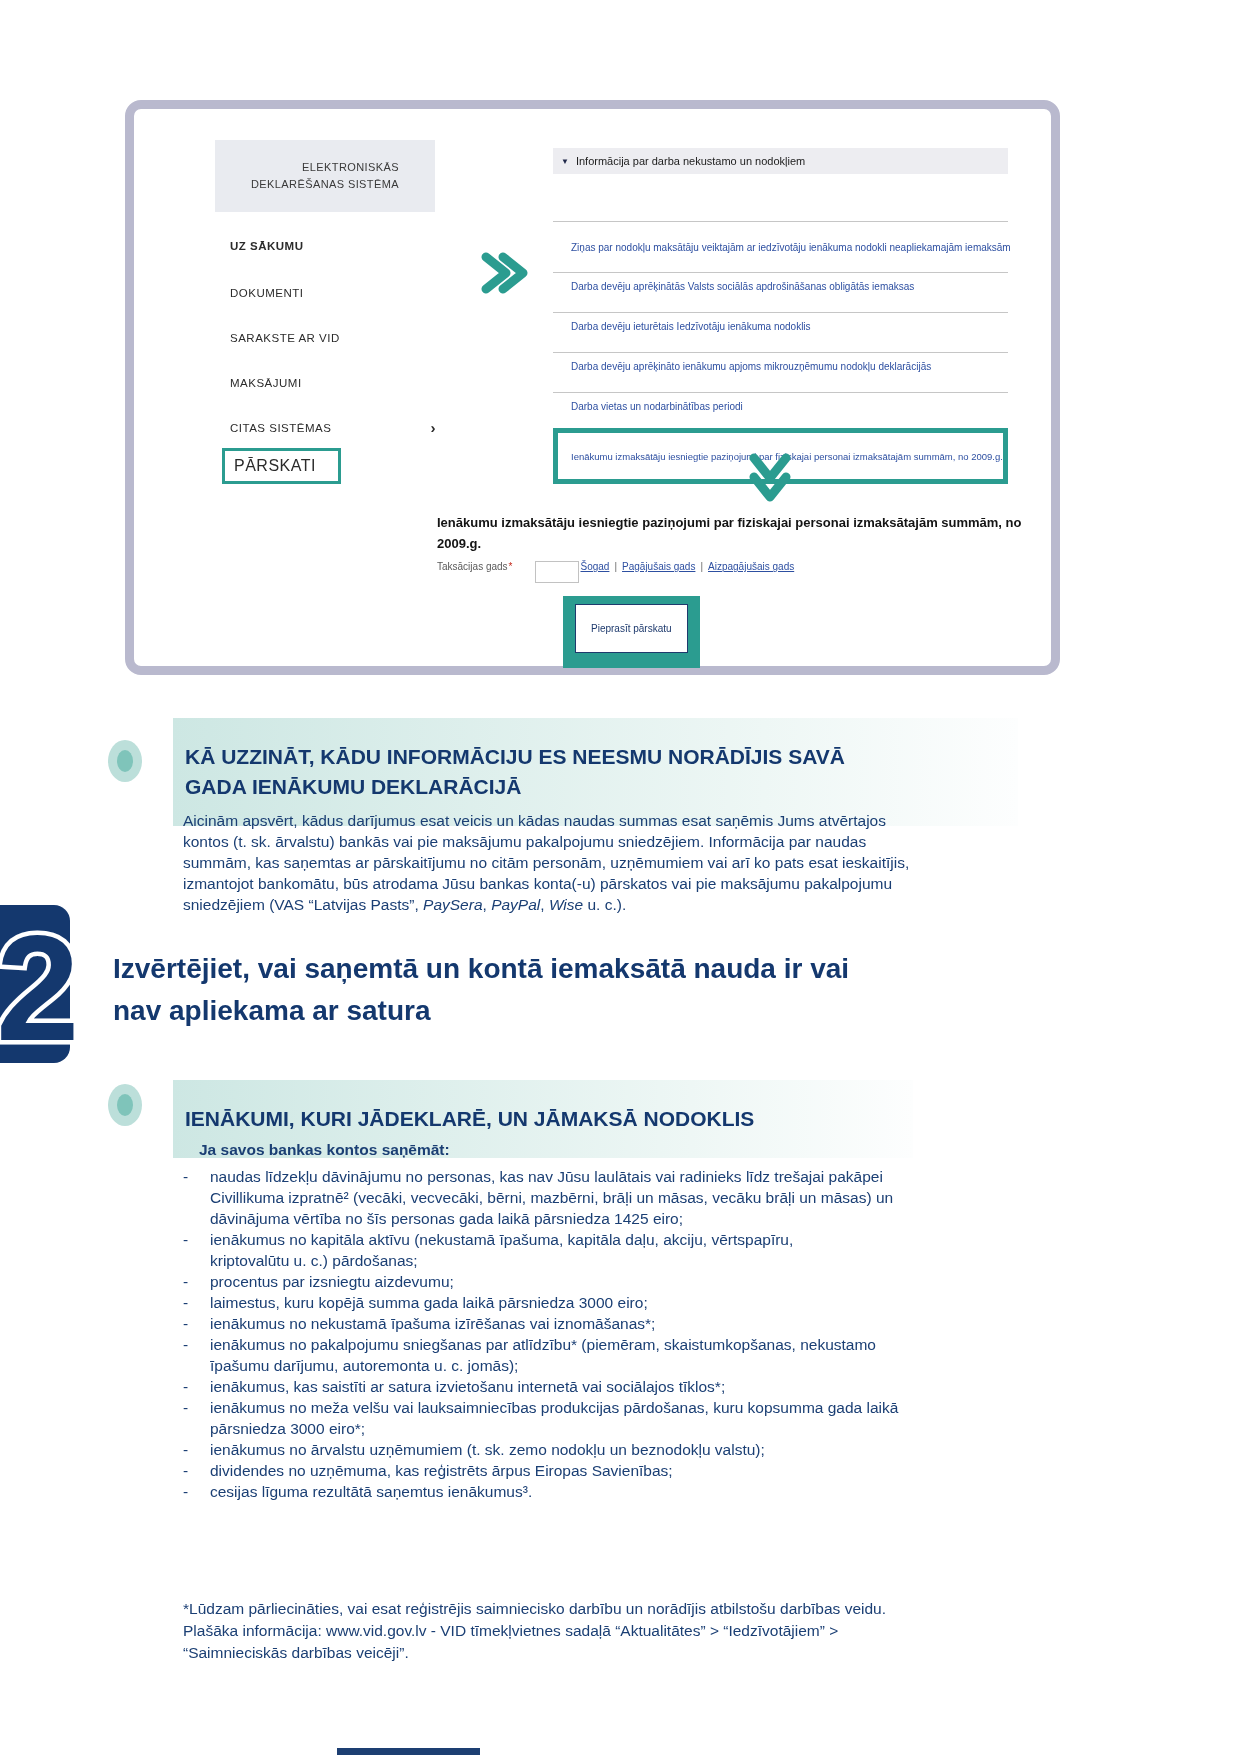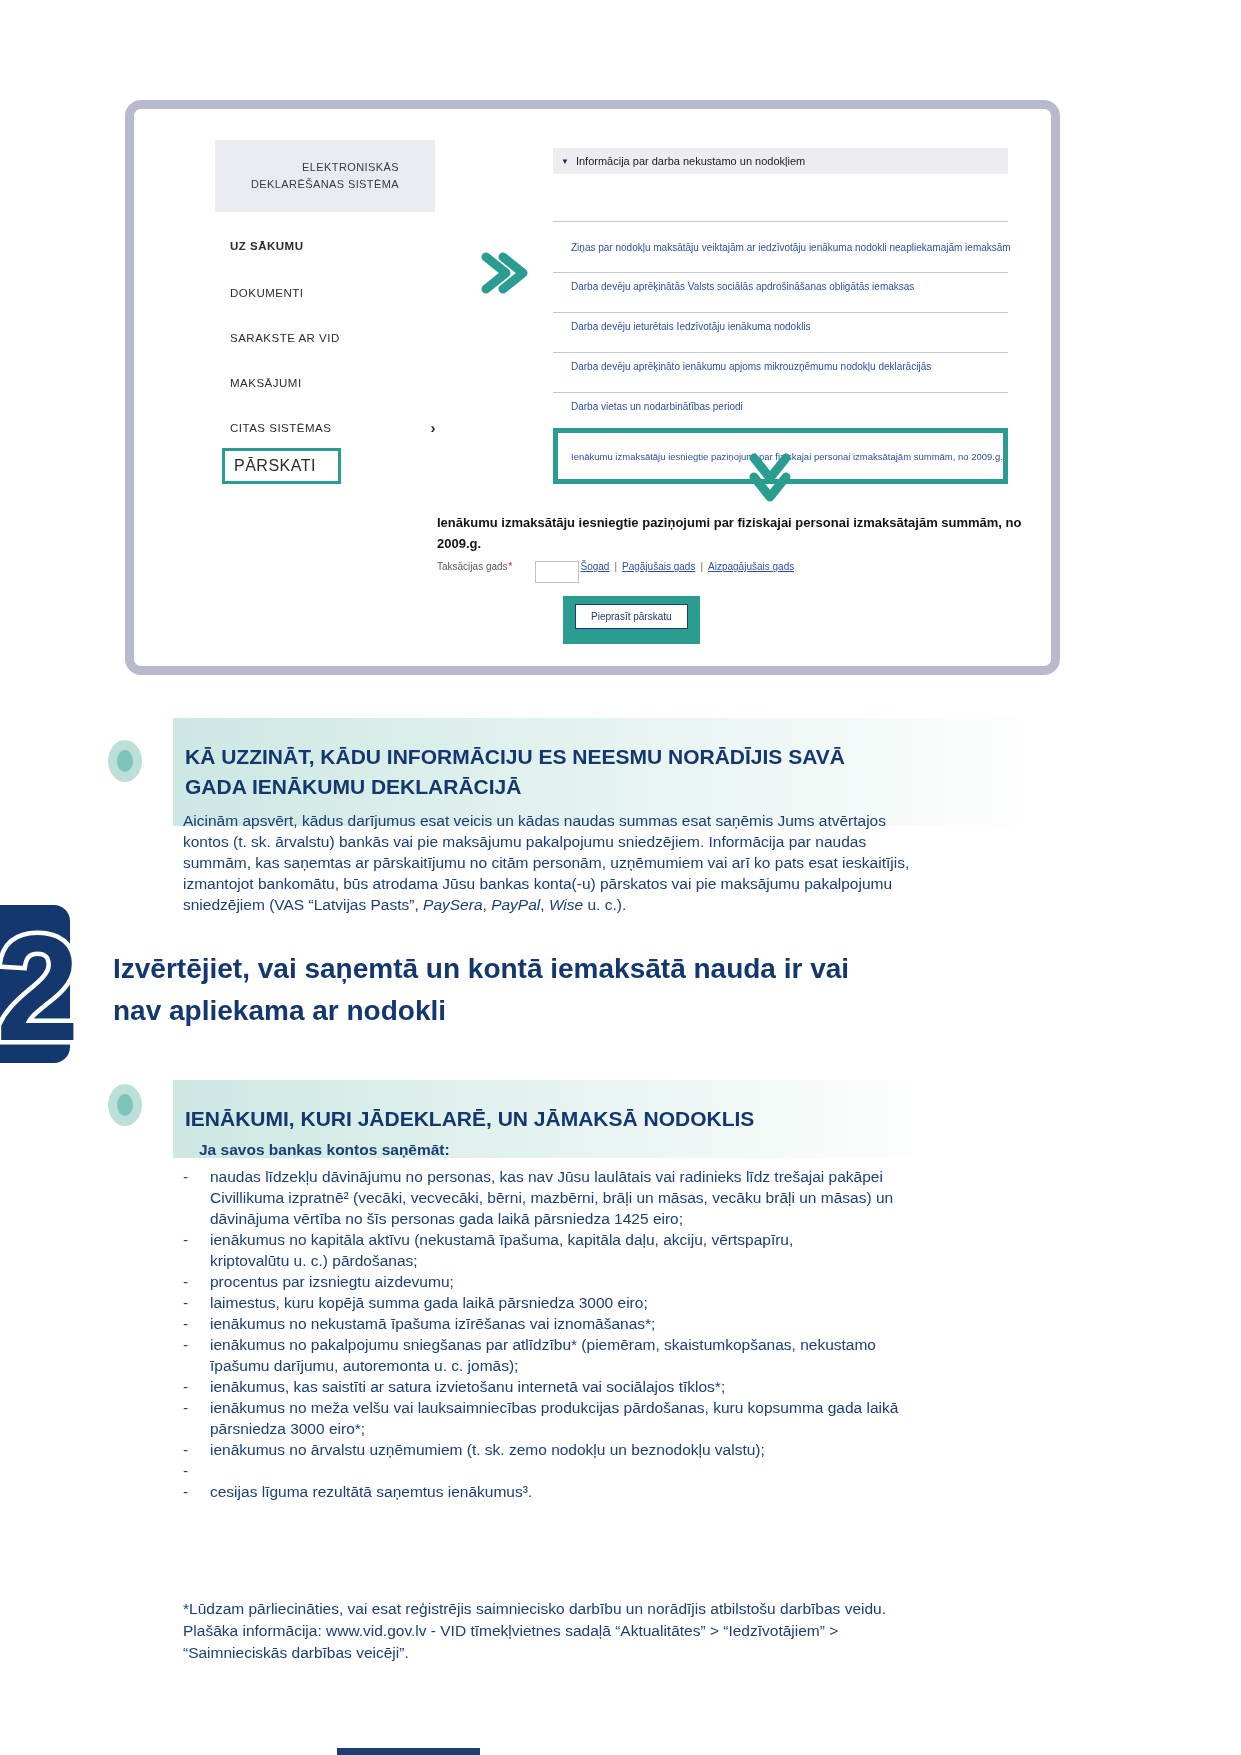--- a/index.html
+++ b/index.html
@@ -37,21 +37,21 @@
   .tax-row{position:absolute;left:303px;top:452px;display:flex;}
   .tax-label{font-size:10px;color:#5a5a5a;}
   .req{color:#c42a1c;margin-left:1px;}
   .tax-input{display:inline-block;width:42px;height:20px;border:1px solid #c2c2c2;background:#fff;
              margin-left:22px;}
   .ylinks{margin-left:2px;font-size:10px;}
   .ylinks a{color:#2d4fa1;text-decoration:underline;cursor:pointer;}
   .ylinks .sep{color:#6a6a6a;margin:0 5px;text-decoration:none;}
   .btn-hl{position:absolute;left:429px;top:487px;background:#2b9c90;padding:8px 12px 15px 12px;}
   .req-btn{background:#fff;border:1.5px solid #1e3a6d;color:#1e3a6d;font-size:10px;
-           font-family:inherit;padding:6px 15px;cursor:pointer;}
+           font-family:inherit;padding:18px 15px;cursor:pointer;}
 
   
   .sec-bullet{position:absolute;left:108px;width:34px;height:42px;background:#bcdfda;border-radius:50%;}
   .sec-bullet .inner{position:absolute;left:9px;top:10px;width:16px;height:22px;background:#7fc4ba;
                      border-radius:50%;display:block;}
   .band{position:absolute;left:173px;background:linear-gradient(to right,#cde7e3 0%,#eef7f5 70%,#fdfefe 100%);
         color:#14386e;font-weight:bold;font-size:21px;line-height:30px;padding:24px 12px;box-sizing:border-box;}
   .band1{top:718px;width:845px;}
   .band2{top:1080px;width:740px;}
   .para{position:absolute;left:183px;top:810px;width:910px;font-size:15.5px;line-height:21px;
@@ -152,21 +152,21 @@
 summām, kas saņemtas ar pārskaitījumu no citām personām, uzņēmumiem vai arī ko pats esat ieskaitījis,
 izmantojot bankomātu, būs atrodama Jūsu bankas konta(-u) pārskatos vai pie maksājumu pakalpojumu
 sniedzējiem (VAS “Latvijas Pasts”, </span><span class="it">PaySera</span><span>, </span><span class="it">PayPal</span><span>, </span><span class="it">Wise</span><span> u. c.).</span></div>
 
   <div class="step-rect"></div>
   <svg class="step-num-svg" width="140" height="200" viewBox="0 0 140 200">
     <text x="14" y="152" font-size="150" font-weight="bold" font-family="Liberation Sans, DejaVu Sans, sans-serif" fill="#14386e" stroke="#ffffff" stroke-width="9" paint-order="stroke">2</text>
   </svg>
   <div class="step-title">
     <div>Izvērtējiet, vai saņemtā un kontā iemaksātā nauda ir vai</div>
-    <div>nav apliekama ar nodokli</div>
+    <div>nav apliekama ar satura</div>
   </div>
 
   <div class="sec-bullet" style="top:1084px">
       <span class="inner"></span>
     </div>
   <div class="band band2">
     <div>IENĀKUMI, KURI JĀDEKLARĒ, UN JĀMAKSĀ NODOKLIS</div>
   </div>
   <div class="list-intro">Ja savos bankas kontos saņēmāt:</div>
   <ul class="blist" id="blist">
@@ -206,20 +206,21 @@
         <span class="dash">-</span>
         <span class="litext">ienākumus no meža velšu vai lauksaimniecības produkcijas pārdošanas, kuru kopsumma gada laikā
 pārsniedza 3000 eiro*;</span>
       </li>
       <li>
         <span class="dash">-</span>
         <span class="litext">ienākumus no ārvalstu uzņēmumiem (t. sk. zemo nodokļu un beznodokļu valstu);</span>
       </li>
       <li>
         <span class="dash">-</span>
+        <span class="litext">dividendes no uzņēmuma, kas reģistrēts ārpus Eiropas Savienības;</span>
       </li>
       <li>
         <span class="dash">-</span>
         <span class="litext">cesijas līguma rezultātā saņemtus ienākumus³.</span>
       </li>
     </ul>
 
   <div class="footnote">*Lūdzam pārliecināties, vai esat reģistrējis saimniecisko darbību un norādījis atbilstošu darbības veidu.
 Plašāka informācija: www.vid.gov.lv - VID tīmekļvietnes sadaļā “Aktualitātes” &gt; “Iedzīvotājiem” &gt;
 “Saimnieciskās darbības veicēji”.</div>

